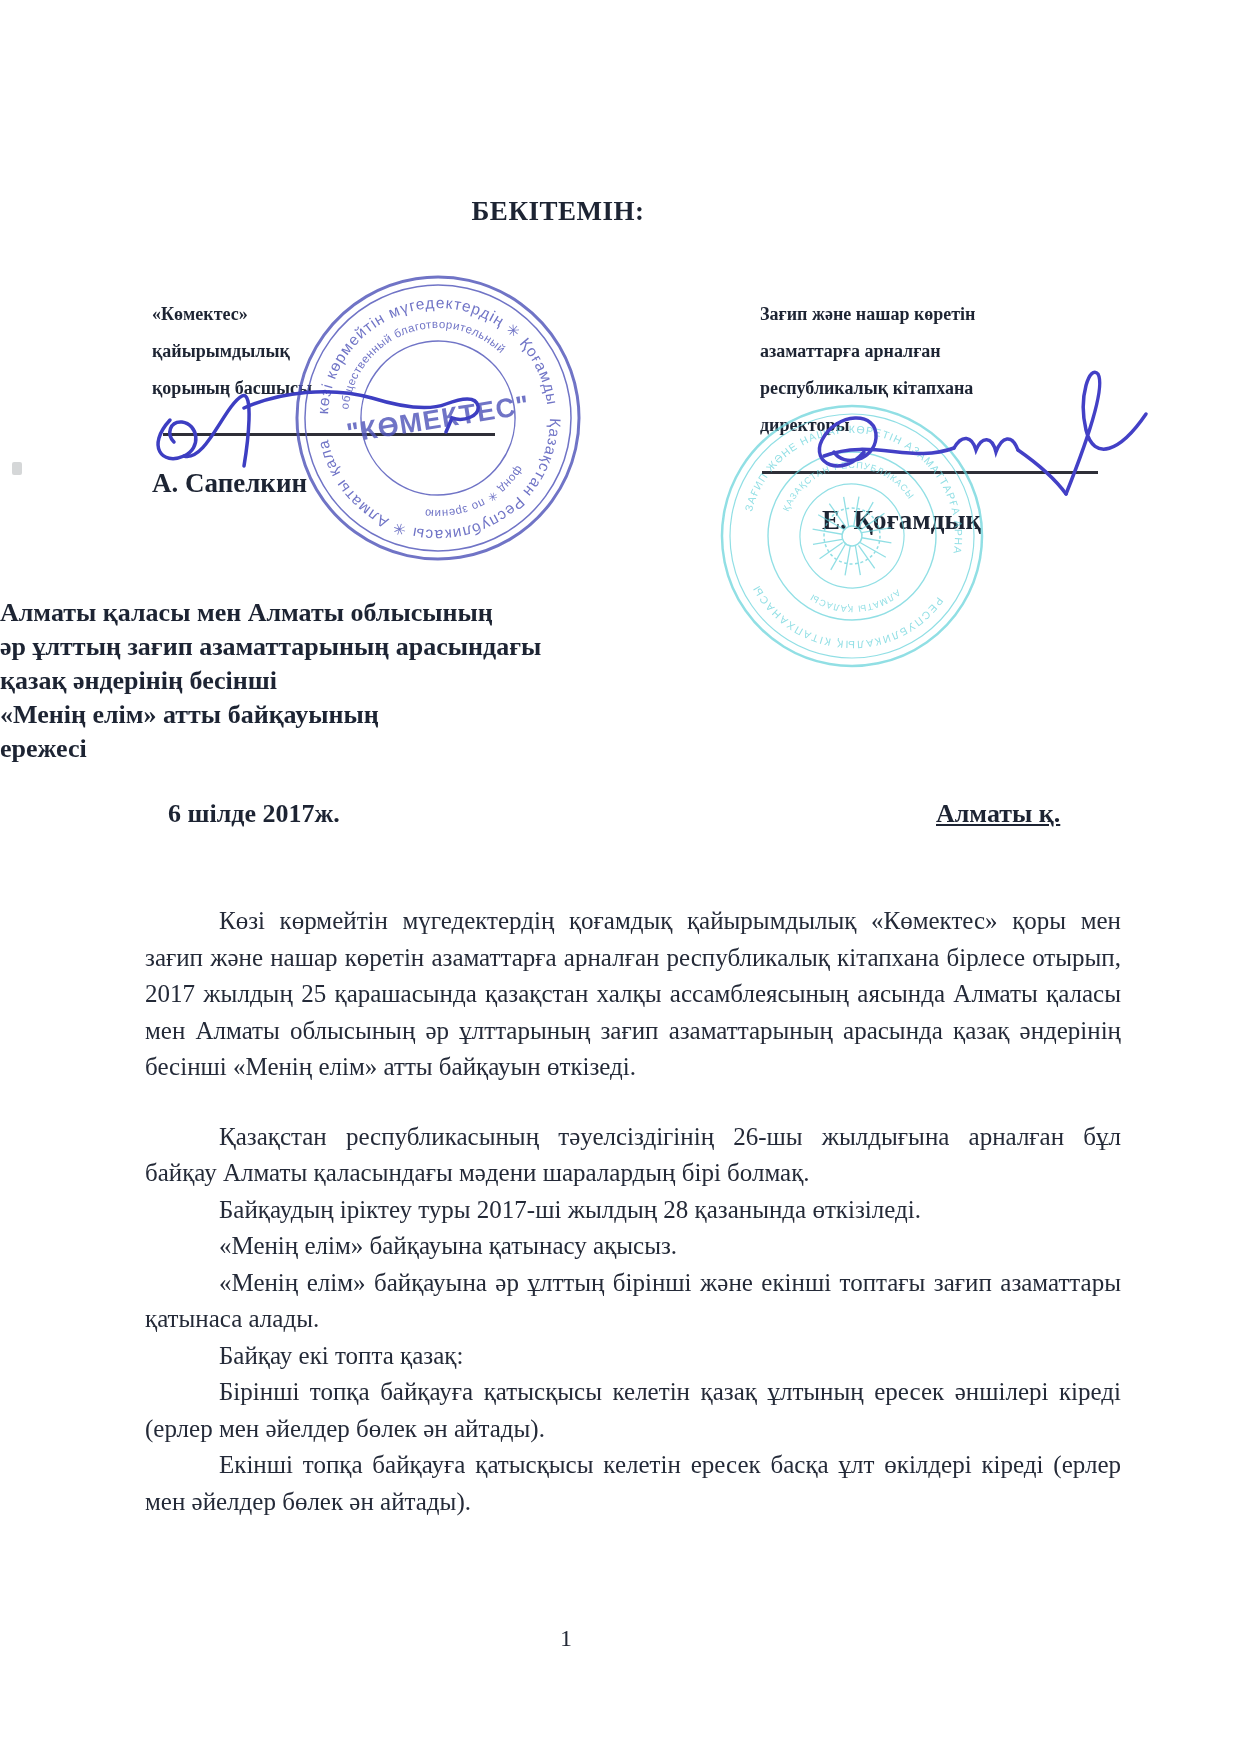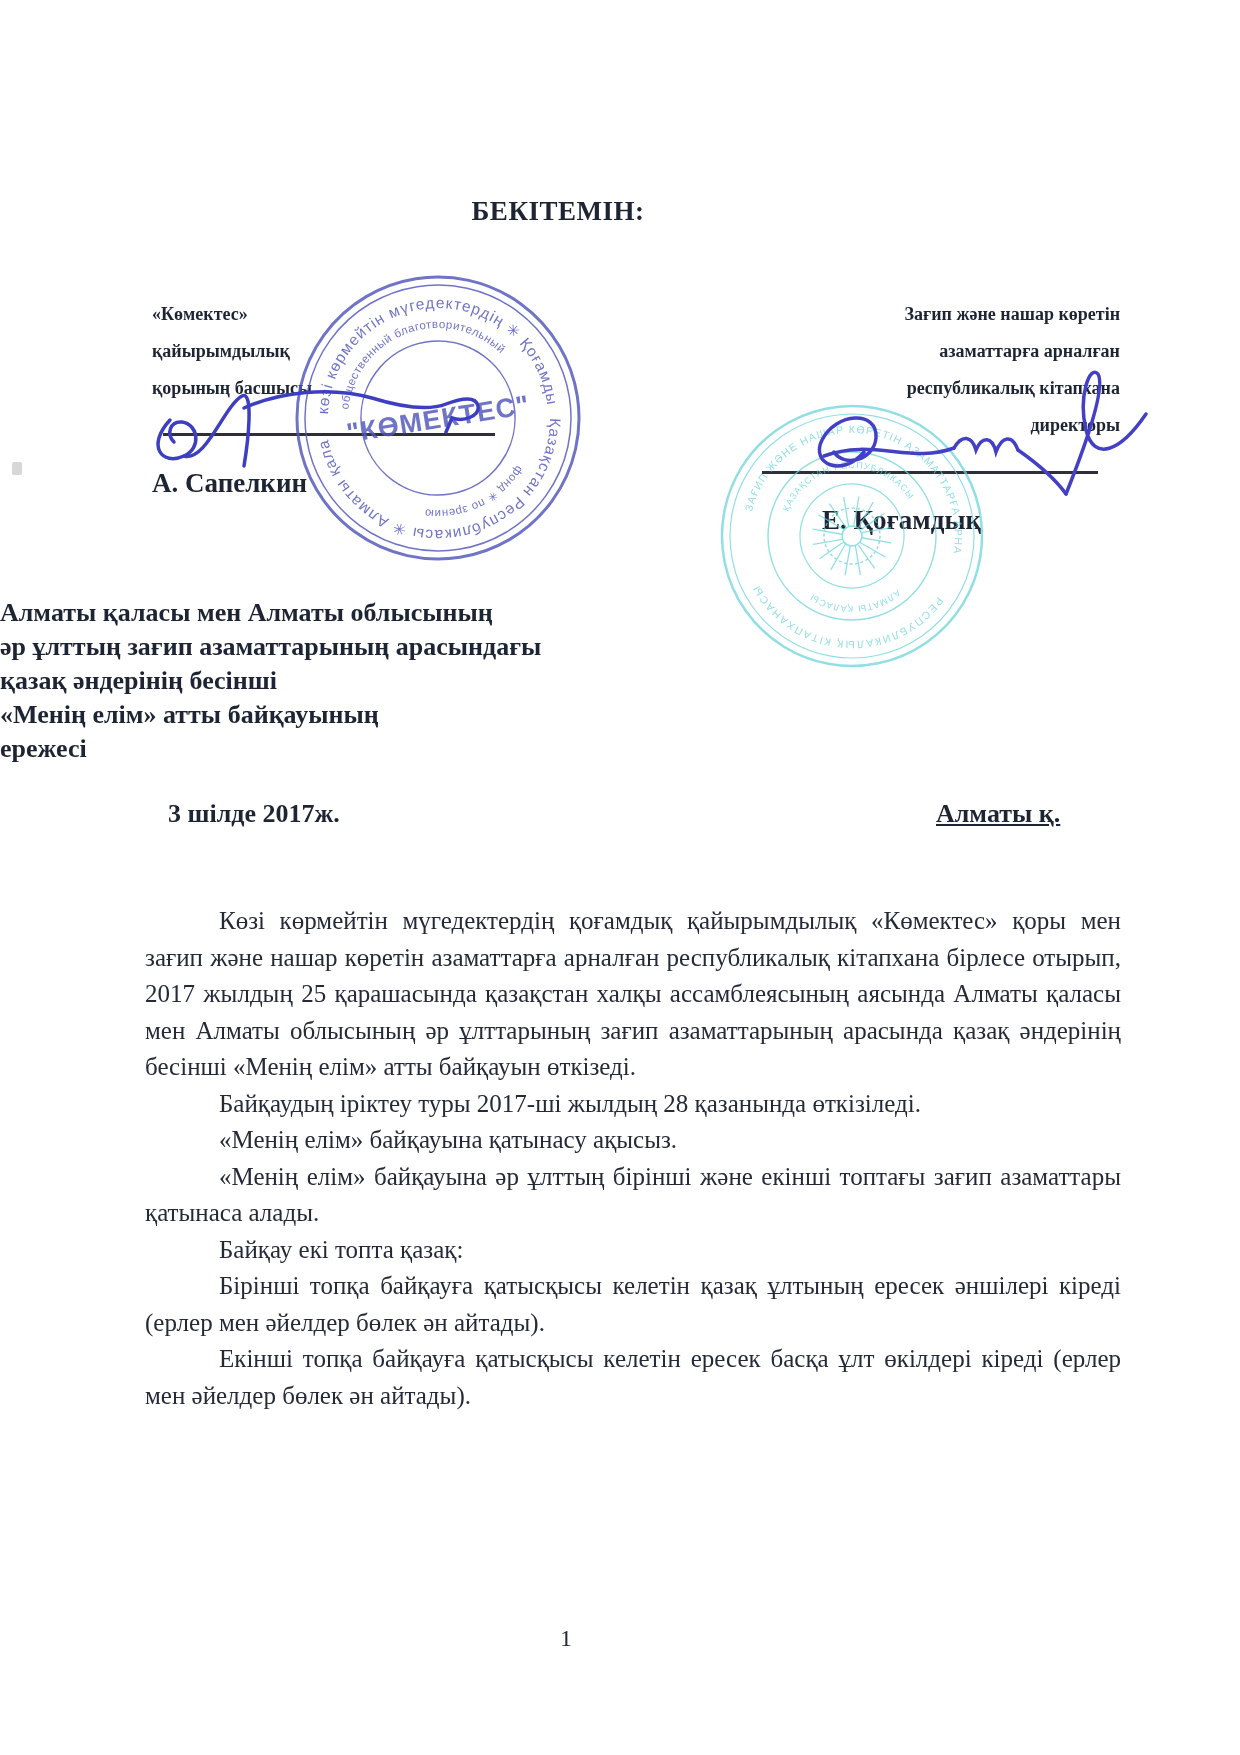--- a/index.html
+++ b/index.html
@@ -6,21 +6,21 @@
   .page{
     position:relative;width:1240px;height:1755px;background:#ffffff;
     font-family:"Liberation Serif","DejaVu Serif",serif;color:#242a38;overflow:hidden;
   }
   .abs{position:absolute;}
   .bold{font-weight:bold;color:#1d2433;}
   .approve{top:196px;left:0;width:1116px;text-align:center;box-sizing:border-box;
            font-size:27px;letter-spacing:.5px;}
   .sig-block{line-height:37px;font-size:18px;}
   .left-block{left:152px;top:296px;width:340px;}
-  .right-block{left:760px;top:296px;width:360px;text-align:right;}
+  .right-block{left:760px;top:296px;width:360px;}
   .sig-line{border-bottom:3px solid #2e2f38;z-index:2;}
   .sig-line-left{left:163px;top:403px;width:332px;height:30px;}
   .sig-line-right{left:762px;top:441px;width:336px;height:30px;}
   .name-left{left:152px;top:468px;font-size:27px;}
   .name-right{left:822px;top:505px;font-size:27px;}
   .title-block{top:596px;left:0;width:1240px;text-align:left;font-size:26px;line-height:34px;}
   .dateline-date{left:168px;top:799px;font-size:26px;}
   .dateline-place{left:936px;top:799px;font-size:26px;text-decoration:underline;}
   .body-text{left:145px;top:903px;width:976px;font-size:25px;line-height:36.5px;
              text-align:justify;z-index:1;}
@@ -145,25 +145,26 @@
   <div class="abs name-right bold">Е. Қоғамдық</div>
 
   <div class="abs title-block bold">
     <div>Алматы қаласы мен Алматы облысының</div>
     <div>әр ұлттың зағип азаматтарының арасындағы</div>
     <div>қазақ әндерінің бесінші</div>
     <div>«Менің елім» атты байқауының</div>
     <div>ережесі</div>
   </div>
 
-  <div class="abs dateline-date bold">3 шілде 2017ж.</div>
+  <div class="abs dateline-date bold">6 шілде 2017ж.</div>
   <div class="abs dateline-place bold">Алматы қ.</div>
 
   <div class="abs body-text">
     <p>Көзі көрмейтін мүгедектердің қоғамдық қайырымдылық «Көмектес» қоры мен зағип және нашар көретін азаматтарға арналған республикалық кітапхана бірлесе отырып, 2017 жылдың 25 қарашасында қазақстан халқы ассамблеясының аясында Алматы қаласы мен Алматы облысының әр ұлттарының зағип азаматтарының арасында қазақ әндерінің бесінші «Менің елім» атты байқауын өткізеді.</p>
+    <p class="gap">Қазақстан республикасының тәуелсіздігінің 26-шы жылдығына арналған бұл байқау Алматы қаласындағы мәдени шаралардың бірі болмақ.</p>
     <p>Байқаудың іріктеу туры 2017-ші жылдың 28 қазанында өткізіледі.</p>
     <p>«Менің елім» байқауына қатынасу ақысыз.</p>
     <p>«Менің елім» байқауына әр ұлттың бірінші және екінші топтағы зағип азаматтары қатынаса алады.</p>
     <p>Байқау екі топта қазақ:</p>
     <p>Бірінші топқа байқауға қатысқысы келетін қазақ ұлтының ересек әншілері кіреді (ерлер мен әйелдер бөлек ән айтады).</p>
     <p>Екінші топқа байқауға қатысқысы келетін ересек басқа ұлт өкілдері кіреді (ерлер мен әйелдер бөлек ән айтады).</p>
   </div>
 
   <div class="abs page-num">1</div>
 

